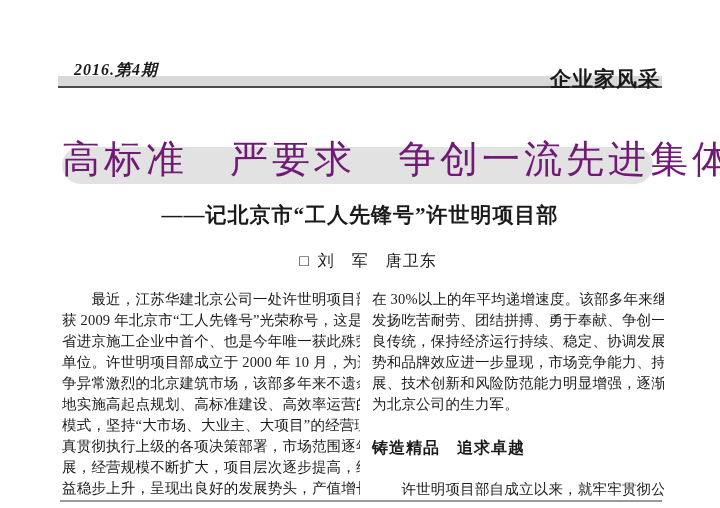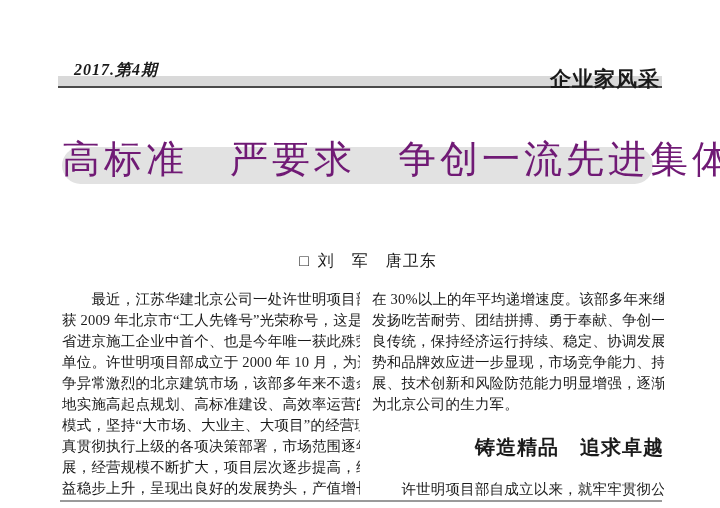--- a/index.html
+++ b/index.html
@@ -108,50 +108,51 @@
     height: 21px;
   }
   .bline.endline {
     text-align: right;
     text-align-last: left;
   }
   .section-heading {
     margin-top: 22px;
     margin-bottom: 21px;
     height: 21px;
-    text-align: right;
+    text-align: left;
     font-family: "Liberation Sans", sans-serif;
     font-weight: bold;
-    font-size: 20px;
+    font-size: 16px;
     letter-spacing: 1px;
   }
 
   
   .bottom-rule {
     position: absolute;
     left: 60px; right: 58px;
     top: 500px; height: 2px;
     background: #9a9a9a;
   }
 </style>
 </head>
 <body>
 
 <div class="page">
 
   <div class="header-band"></div>
   <div class="header-rule"></div>
-  <div class="issue">2017.第4期</div>
+  <div class="issue">2016.第4期</div>
   <div class="column-title">企业家风采</div>
 
   <div class="title-wrap">
     <div class="title-capsule"></div>
     <div class="title-text">高标准　严要求　争创一流先进集体</div>
   </div>
 
+  <div class="subtitle">——记北京市“工人先锋号”许世明项目部</div>
 
   <div class="authors">
     <span class="author-marker">□</span><span>刘　军　唐卫东</span>
   </div>
 
   <div class="col col-left">
     <div class="bline">　　最近，江苏华建北京公司一处许世明项目部荣</div>
     <div class="bline">获 2009 年北京市“工人先锋号”光荣称号，这是江苏</div>
     <div class="bline">省进京施工企业中首个、也是今年唯一获此殊荣的</div>
     <div class="bline">单位。许世明项目部成立于 2000 年 10 月，为适应竞</div>

